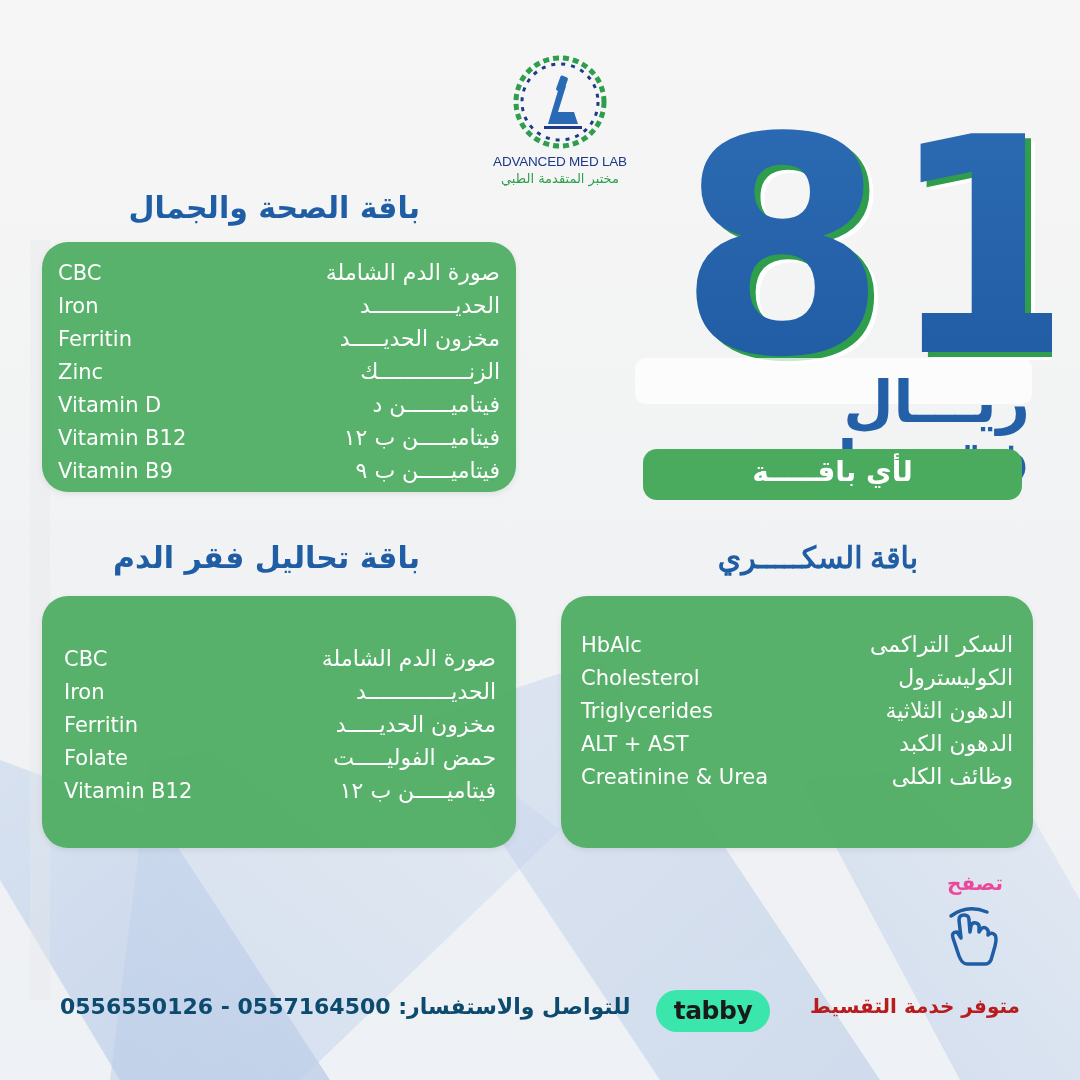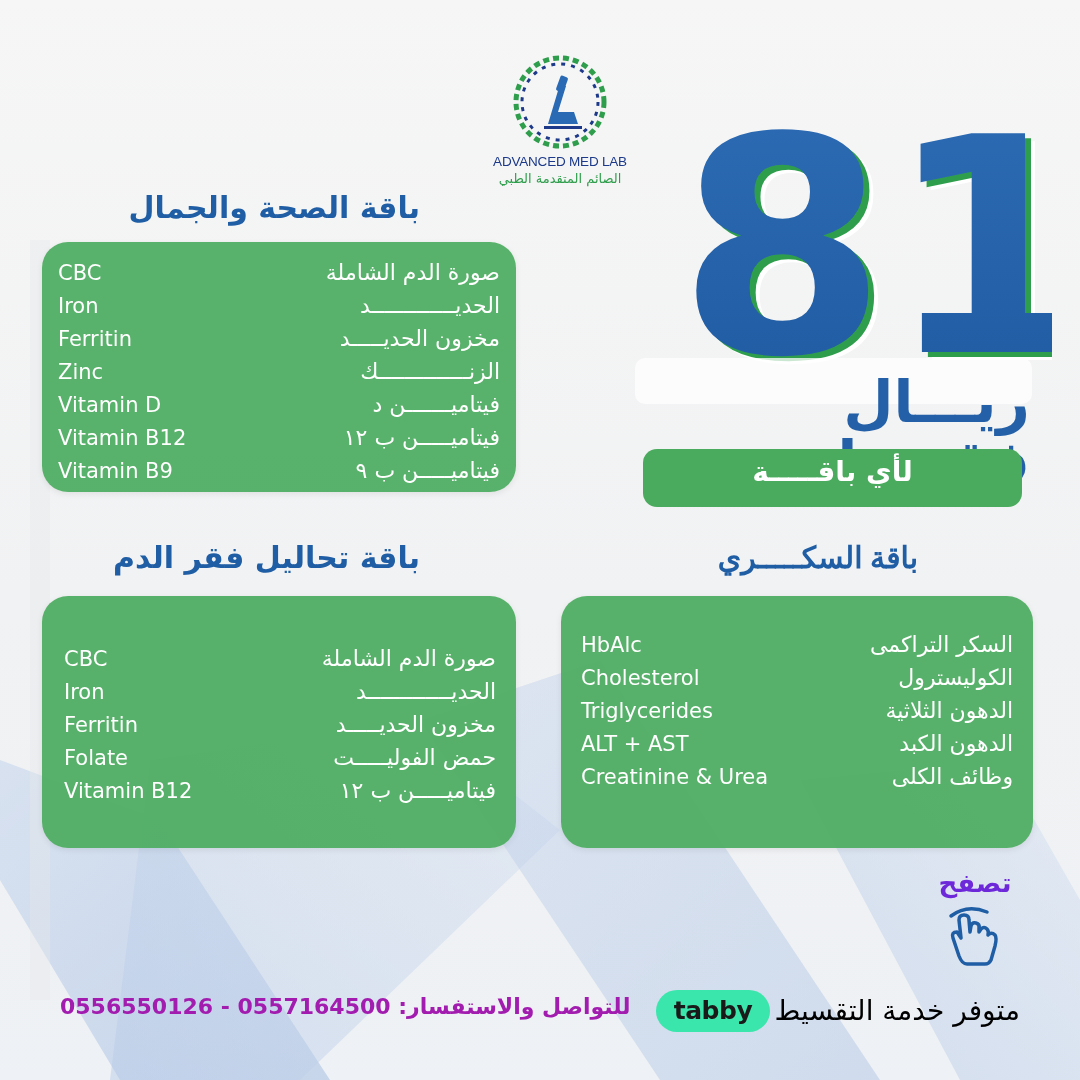--- a/index.html
+++ b/index.html
@@ -27,21 +27,21 @@
     .riyal-bar {
       position: absolute; left: 635px; top: 358px; width: 397px; height: 46px;
       background: rgba(255,255,255,0.75); border-radius: 10px;
     }
     .riyal-text {
       position: absolute; left: 640px; top: 372px; width: 390px; text-align: right;
       direction: rtl; font-family: "DejaVu Sans", sans-serif; font-weight: bold;
       font-size: 58px; color: #2460a7; letter-spacing: 2px; line-height: 60px;
     }
     .any-pkg {
-      position: absolute; left: 643px; top: 449px; width: 379px; height: 58px;
+      position: absolute; left: 643px; top: 449px; width: 379px; height: 51px;
       background: #4aab5e; border-radius: 14px; color: #fff;
       direction: rtl; text-align: center; font-weight: bold; font-size: 28px; line-height: 46px;
       letter-spacing: 4px;
     }
 
     
     .pkg-title {
       position: absolute; direction: rtl; font-weight: bold; color: #1f5da4;
       font-family: "DejaVu Sans", sans-serif; font-size: 30px; line-height: 40px; white-space: nowrap;
     }
@@ -51,32 +51,32 @@
       position: absolute; background: rgba(76, 172, 96, 0.93); border-radius: 26px;
       box-shadow: 0 2px 6px rgba(0,0,0,0.08);
     }
     .card .rows { position: absolute; }
     .row { display: flex; justify-content: space-between; align-items: center; height: 33px; }
     .row .en { font-family: "DejaVu Sans", sans-serif; color: #fff; font-size: 21px; white-space: nowrap; }
     .row .ar { font-family: "DejaVu Sans", sans-serif; color: #fff; font-size: 22px; direction: rtl; white-space: nowrap; text-align: right; }
 
     
     .browse { position: absolute; left: 930px; top: 868px; width: 90px; text-align: center; }
-    .browse-label { font-weight: bold; font-size: 26px; color: #6d28d9; direction: rtl; line-height: 30px; }
+    .browse-label { font-weight: bold; font-size: 20px; color: #ec4899; direction: rtl; line-height: 30px; }
     .browse svg { width: 60px; height: 64px; display: block; margin: 4px auto 0; }
 
     
     .footer { position: absolute; left: 60px; top: 988px; width: 960px; height: 48px; direction: rtl; }
-    .installment { position: absolute; right: 0; top: 6px; font-weight: normal; font-size: 28px; color: #000000; white-space: nowrap; }
+    .installment { position: absolute; right: 0; top: 6px; font-weight: bold; font-size: 20px; color: #b91c1c; white-space: nowrap; }
     .tabby {
       position: absolute; left: 596px; top: 2px; width: 114px; height: 42px; border-radius: 21px;
       background: #3be6ac; color: #1a1a1a; direction: ltr; text-align: center;
       font-family: "DejaVu Sans", sans-serif; font-weight: bold; font-size: 25px; line-height: 42px; letter-spacing: -0.5px;
     }
-    .contact { position: absolute; left: 0; top: 6px; font-weight: bold; font-size: 22px; color: #a21caf; white-space: nowrap; direction: rtl; }
+    .contact { position: absolute; left: 0; top: 6px; font-weight: bold; font-size: 22px; color: #0c4a6e; white-space: nowrap; direction: rtl; }
     .contact .phones { direction: ltr; unicode-bidi: embed; }
   </style>
 </head>
 <body>
 
 <div class="bg-layer">
   <svg viewBox="0 0 1080 1080" preserveAspectRatio="none">
     <defs>
       <linearGradient id="ribbon" x1="0" y1="0" x2="1" y2="1">
         <stop offset="0" stop-color="#c9d8ee" stop-opacity="0.9"></stop>
@@ -97,21 +97,21 @@
 
 <div class="logo">
   <svg viewBox="0 0 104 104">
     <circle cx="52" cy="52" r="44" fill="none" stroke="#2f9e4c" stroke-width="5" stroke-dasharray="6 4"></circle>
     <circle cx="52" cy="52" r="38" fill="none" stroke="#1d3a8a" stroke-width="3" stroke-dasharray="4 6"></circle>
     <path d="M40 74 L52 34 L58 36 L50 62 L66 62 L70 74 Z" fill="#2a6ab4"></path>
     <rect x="50" y="26" width="8" height="16" rx="2" fill="#2a6ab4" transform="rotate(20 54 34)"></rect>
     <rect x="36" y="76" width="38" height="3" fill="#1d3a8a"></rect>
   </svg>
   <div class="logo-en">ADVANCED MED LAB</div>
-  <div class="logo-ar">الصائم المتقدمة الطبي</div>
+  <div class="logo-ar">مختبر المتقدمة الطبي</div>
 </div>
 
 <div class="price-num">
   <svg viewBox="0 0 380 270">
     <defs>
       <linearGradient id="blueNum" x1="0" y1="0" x2="0" y2="1">
         <stop offset="0" stop-color="#2d6cb5"></stop>
         <stop offset="1" stop-color="#1f5aa0"></stop>
       </linearGradient>
     </defs>

